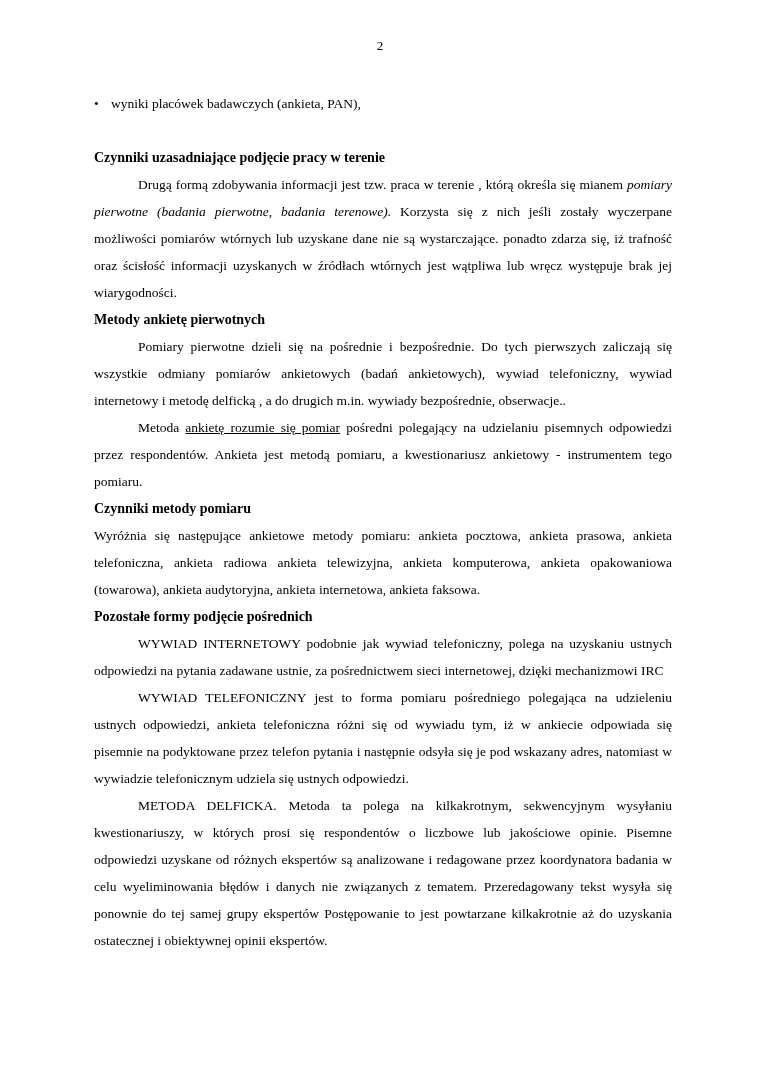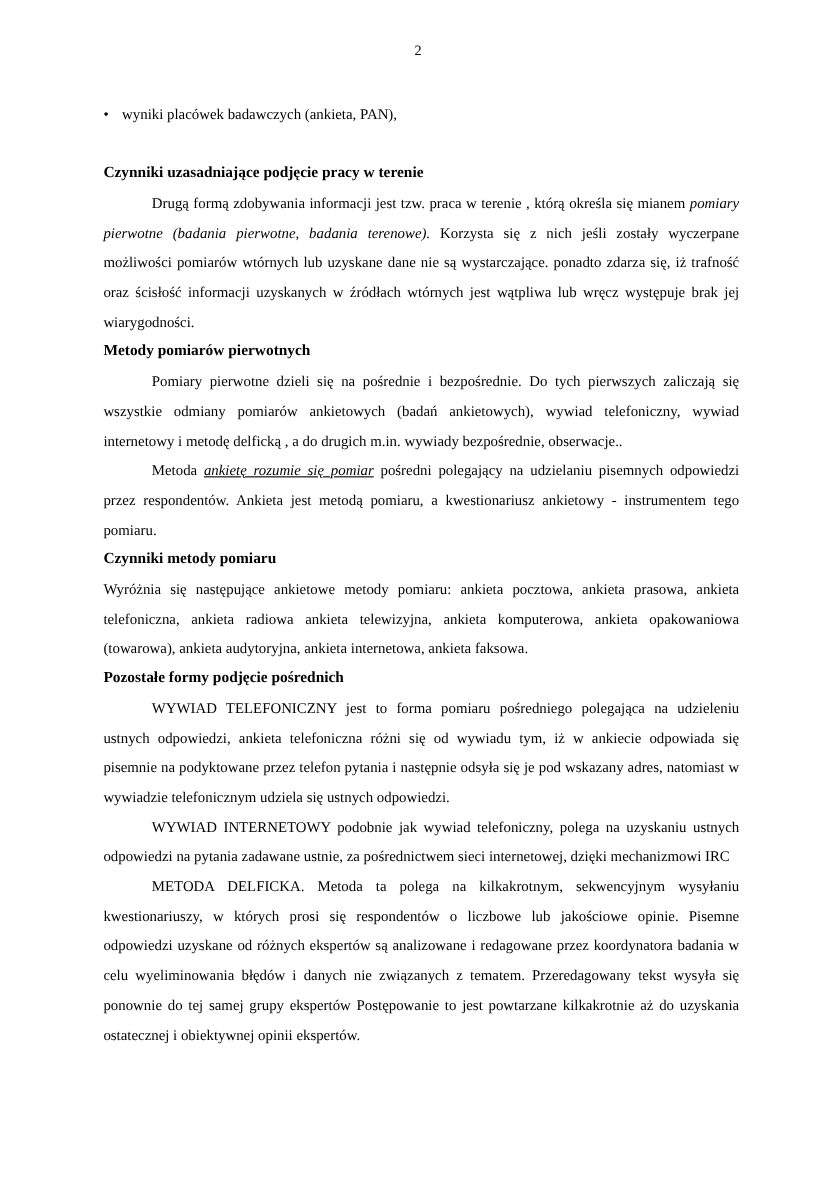--- a/index.html
+++ b/index.html
@@ -40,52 +40,52 @@
   }
   .heading {
     font-weight: bold;
     font-size: 14px;
     line-height: 27px;
     text-align: left;
   }
   .para { text-align: justify; }
   .indent { text-indent: 44px; }
   .it { font-style: italic; }
-  .itu { font-style: italic; text-decoration: underline; }
+  .itu { text-decoration: underline; }
 </style>
 </head>
 <body>
 
 <main class="page">
 
   <header class="page-number">2</header>
 
   <section class="content">
 
     <div class="bullet-item">
       <span class="bullet-glyph">•</span>
       <span>wyniki placówek badawczych (ankieta, PAN),</span>
     </div>
 
     <h2 class="heading">Czynniki uzasadniające podjęcie pracy w terenie</h2>
 
     <p class="para indent"><span>Drugą formą zdobywania informacji jest tzw. praca w terenie , którą określa się mianem </span><span class="it">pomiary pierwotne (badania pierwotne, badania terenowe).</span><span> Korzysta się z nich jeśli zostały wyczerpane możliwości pomiarów wtórnych lub uzyskane dane nie są wystarczające. ponadto zdarza się, iż trafność oraz ścisłość informacji uzyskanych w źródłach wtórnych jest wątpliwa lub wręcz występuje brak jej wiarygodności.</span></p>
 
-    <h2 class="heading">Metody pomiarów pierwotnych</h2>
+    <h2 class="heading">Metody ankietę pierwotnych</h2>
 
     <p class="para indent"><span>Pomiary pierwotne dzieli się na pośrednie i bezpośrednie. Do tych pierwszych zaliczają się wszystkie odmiany pomiarów ankietowych (badań ankietowych), wywiad telefoniczny, wywiad internetowy i metodę delficką , a do drugich m.in. wywiady bezpośrednie, obserwacje..</span></p>
 
     <p class="para indent"><span>Metoda </span><span class="itu">ankietę rozumie się pomiar</span><span> pośredni polegający na udzielaniu pisemnych odpowiedzi przez respondentów. Ankieta jest metodą pomiaru, a kwestionariusz ankietowy - instrumentem tego pomiaru.</span></p>
 
     <h2 class="heading">Czynniki metody pomiaru</h2>
 
     <p class="para"><span>Wyróżnia się następujące ankietowe metody pomiaru: ankieta pocztowa, ankieta prasowa, ankieta telefoniczna, ankieta radiowa ankieta telewizyjna, ankieta komputerowa, ankieta opakowaniowa (towarowa), ankieta audytoryjna, ankieta internetowa, ankieta faksowa.</span></p>
 
     <h2 class="heading">Pozostałe formy podjęcie pośrednich</h2>
 
+    <p class="para indent"><span>WYWIAD INTERNETOWY podobnie jak wywiad telefoniczny, polega na uzyskaniu ustnych odpowiedzi na pytania zadawane ustnie, za pośrednictwem sieci internetowej, dzięki mechanizmowi IRC</span></p>
+
     <p class="para indent"><span>WYWIAD TELEFONICZNY jest to forma pomiaru pośredniego polegająca na udzieleniu ustnych odpowiedzi, ankieta telefoniczna różni się od wywiadu tym, iż w ankiecie odpowiada się pisemnie na podyktowane przez telefon pytania i następnie odsyła się je pod wskazany adres, natomiast w wywiadzie telefonicznym udziela się ustnych odpowiedzi.</span></p>
-
-    <p class="para indent"><span>WYWIAD INTERNETOWY podobnie jak wywiad telefoniczny, polega na uzyskaniu ustnych odpowiedzi na pytania zadawane ustnie, za pośrednictwem sieci internetowej, dzięki mechanizmowi IRC</span></p>
 
     <p class="para indent"><span>METODA DELFICKA. Metoda ta polega na kilkakrotnym, sekwencyjnym wysyłaniu kwestionariuszy, w których prosi się respondentów o liczbowe lub jakościowe opinie. Pisemne odpowiedzi uzyskane od różnych ekspertów są analizowane i redagowane przez koordynatora badania w celu wyeliminowania błędów i danych nie związanych z tematem. Przeredagowany tekst wysyła się ponownie do tej samej grupy ekspertów Postępowanie to jest powtarzane kilkakrotnie aż do uzyskania ostatecznej i obiektywnej opinii ekspertów.</span></p>
 
   </section>
 </main>
 
 </body></html>

